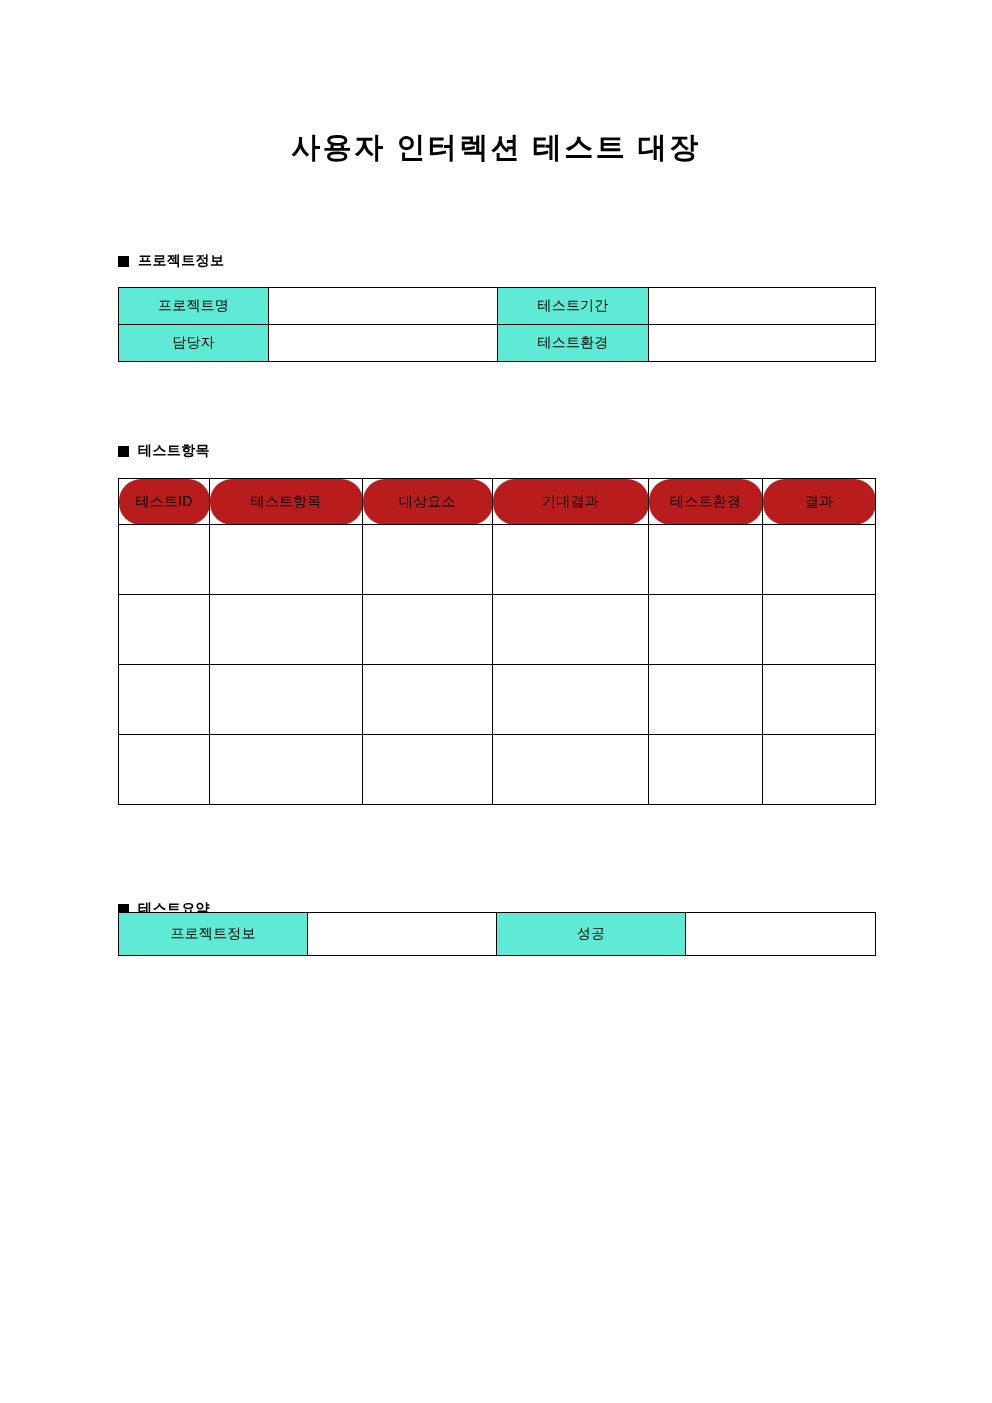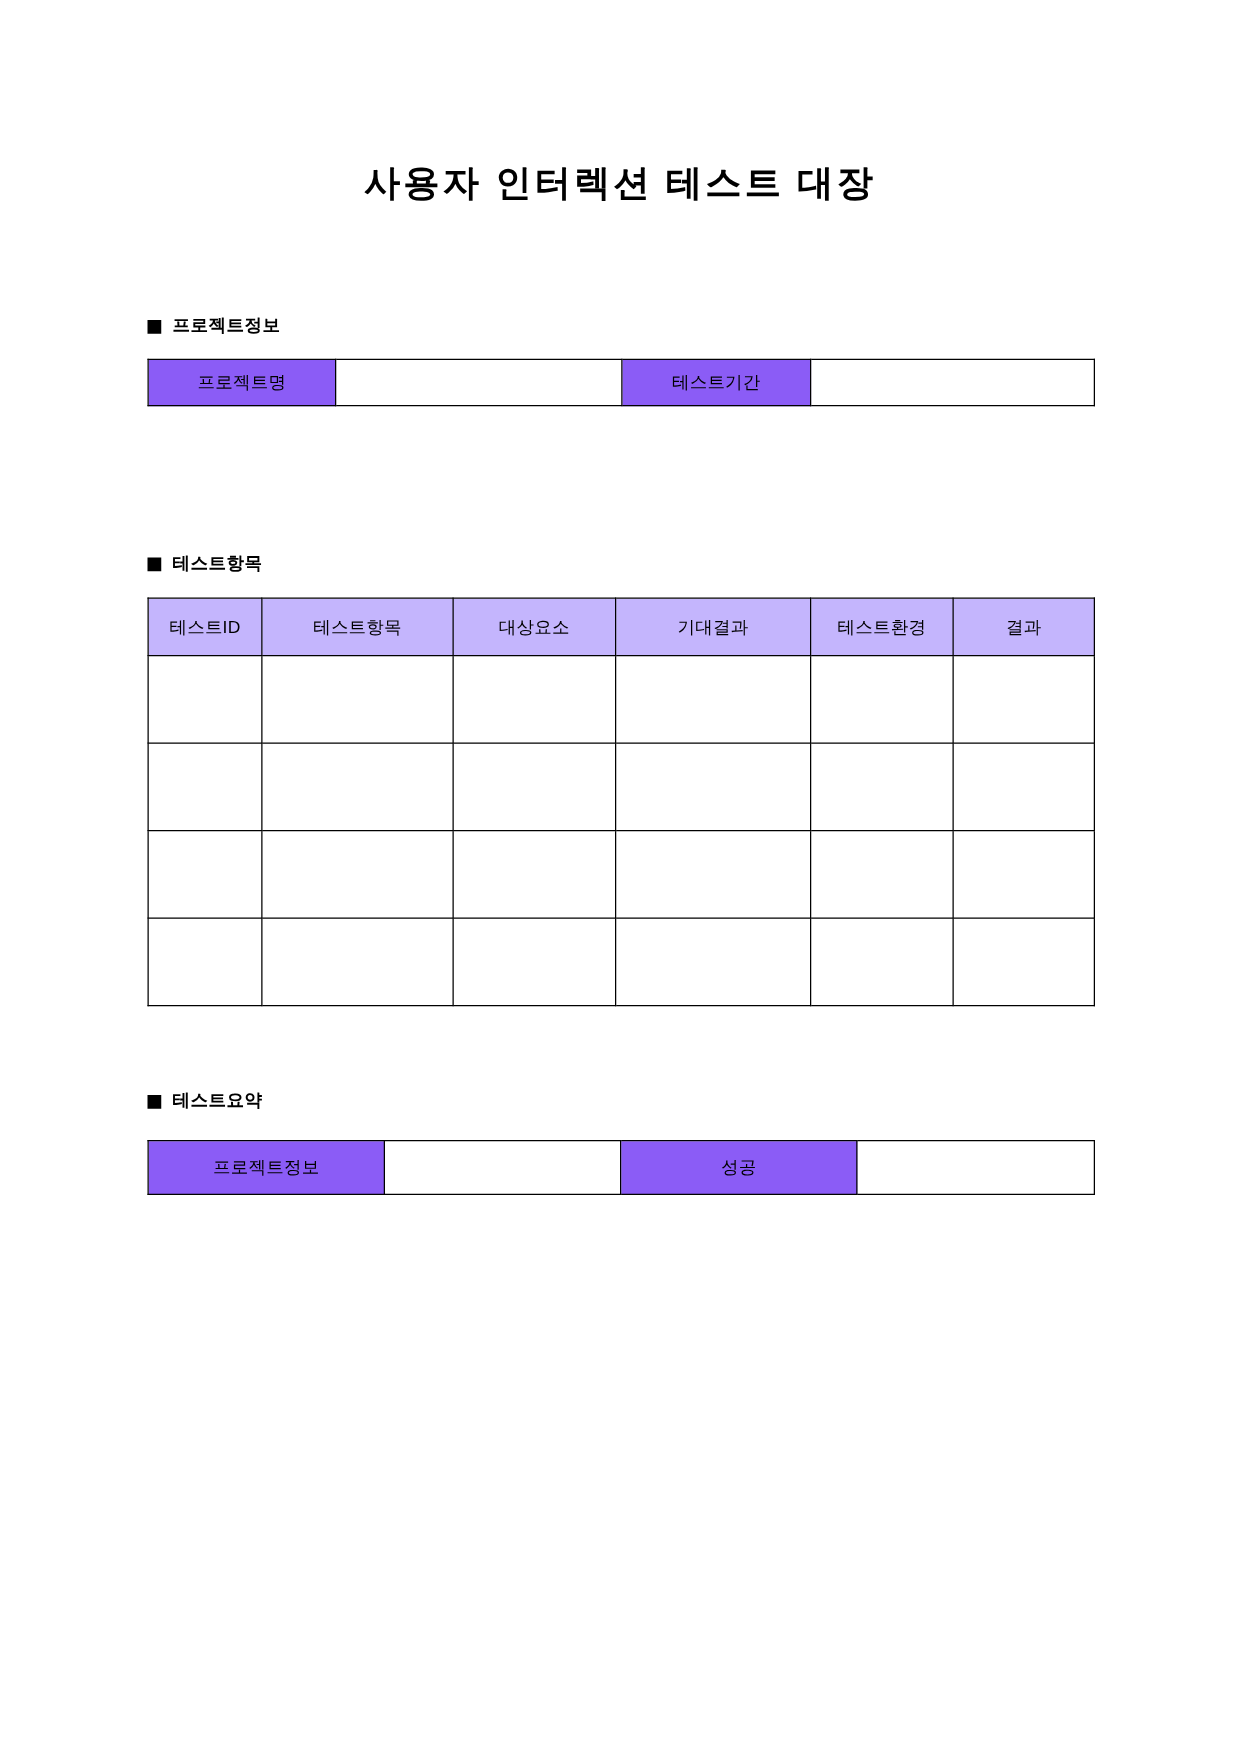--- a/index.html
+++ b/index.html
@@ -51,42 +51,42 @@
     display: inline-block;
     width: 11px;
     height: 11px;
     background: #000000;
     margin-right: 9px;
     flex: none;
   }
 
   #heading-project  { top: 252px; }
   #heading-items    { top: 442px; }
-  #heading-summary  { top: 872px; }
+  #heading-summary  { top: 900px; }
 
   
   table.grid {
     position: absolute;
     border-collapse: collapse;
     table-layout: fixed;
     font-size: 14px;
   }
   table.grid td,
   table.grid th {
     border: 1px solid #000000;
     padding: 0 6px;
     text-align: center;
     vertical-align: middle;
     font-weight: normal;
     font-size: 14px;
     letter-spacing: 0.2px;
     word-break: keep-all;
   }
   td.label, th.label {
-    background: #8b5cf6;
+    background: #5eead4;
   }
   td.value {
     background: #ffffff;
   }
 
   
   #table-project {
     left: 118px;
     top: 287px;
     width: 757px;
@@ -94,21 +94,21 @@
   #table-project tr { height: 37px; }
 
   
   #table-items {
     left: 118px;
     top: 478px;
     width: 757px;
   }
   #table-items thead tr { height: 46px; }
   #table-items tbody tr { height: 70px; }
-  #table-items thead th { background: #c4b5fd; }
+  #table-items thead th { background: #b91c1c; border-radius: 22px; }
 
   
   #table-summary {
     left: 118px;
     top: 912px;
     width: 757px;
   }
   #table-summary tr.sum-row { height: 43px; }
   #table-summary tr.remark-row { height: 230px; }
   #table-summary td.remark-body { text-align: left; vertical-align: top; }
@@ -130,20 +130,26 @@
       <col style="width:150px">
       <col style="width:229px">
       <col style="width:151px">
       <col style="width:227px">
     </colgroup>
     <tbody>
       <tr>
         <td class="label">프로젝트명</td>
         <td class="value"></td>
         <td class="label">테스트기간</td>
+        <td class="value"></td>
+      </tr>
+      <tr>
+        <td class="label">담당자</td>
+        <td class="value"></td>
+        <td class="label">테스트환경</td>
         <td class="value"></td>
       </tr>
     </tbody>
   </table>
 
   <div class="section-heading" id="heading-items">
     <span class="bullet"></span>
     <span>테스트항목</span>
   </div>
 

